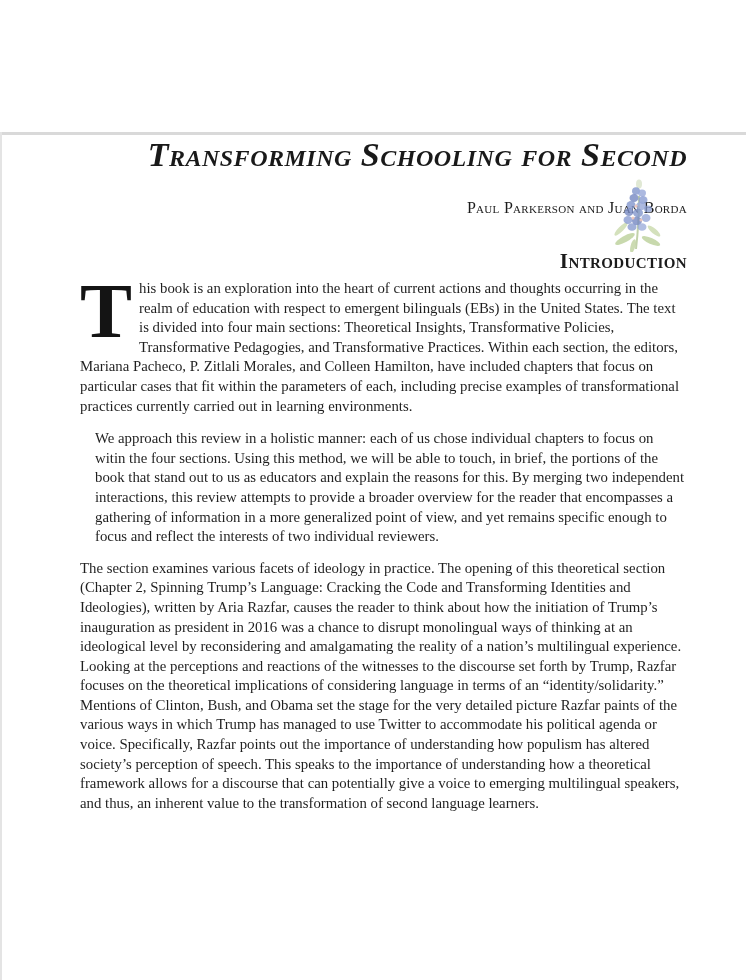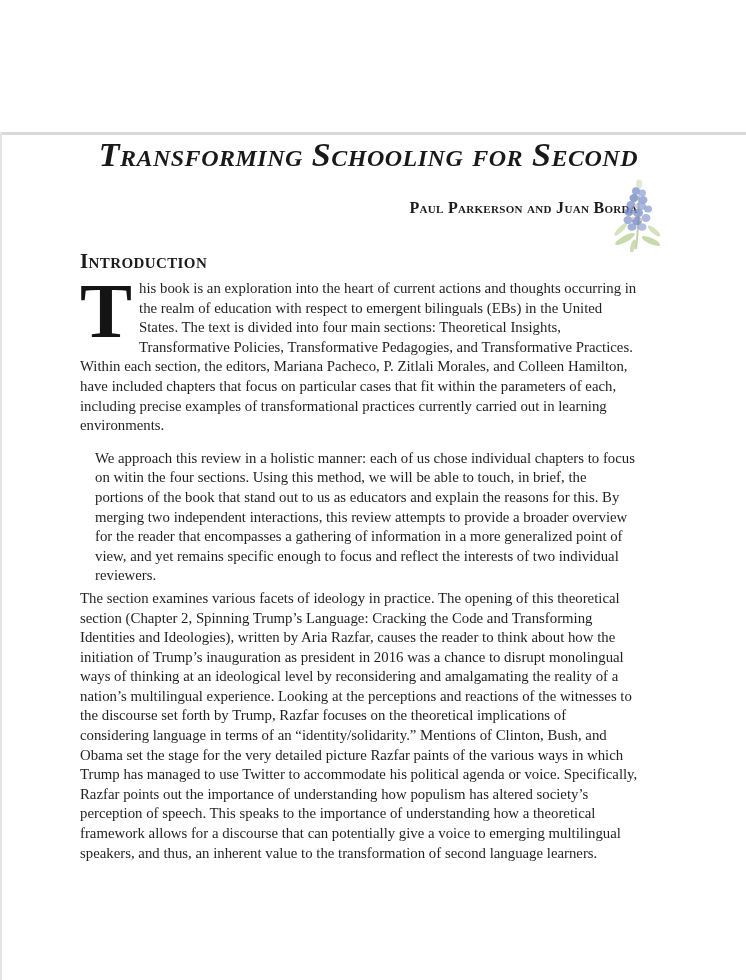--- a/index.html
+++ b/index.html
@@ -34,68 +34,68 @@
     background: #e4e4e4;
   }
   .flower {
     position: absolute;
     left: 606px;
     top: 46px;
     width: 66px;
     height: 74px;
   }
   .content {
-    padding: 0 108px 0 80px;
+    padding: 0 59px 0 80px;
   }
   .title {
     margin: 132px 0 0 0;
     text-align: right;
     font-style: italic;
     font-variant: small-caps;
     font-weight: 600;
     font-size: 34px;
     line-height: 45px;
     letter-spacing: 0.5px;
     color: #191919;
   }
   .title .t-line { display: block; }
   .authors {
     margin-top: 22px;
     text-align: right;
     font-variant: small-caps;
-    font-weight: 700;
+    font-weight: 400;
     font-size: 16px;
     line-height: 18px;
     letter-spacing: 0.3px;
     color: #1b1b1b;
   }
   .section-heading {
     margin: 31px 0 0 0;
-    text-align: left;
+    text-align: right;
     font-variant: small-caps;
     font-weight: 600;
     font-size: 21px;
     line-height: 27px;
     letter-spacing: 0.4px;
     color: #1b1b1b;
   }
   .section-heading.theo {
     margin-top: -9px;
     line-height: 24px;
   }
   .body-para {
     margin: 0;
     font-size: 14.8px;
     line-height: 19.6px;
     text-align: left;
     color: #1f1f1f;
   }
   .body-para.first { margin-top: 4px; }
   .body-para.second { margin-top: 13px; margin-left: 15px; }
-  .body-para.theo-para { margin-top: 3px; font-family: Liberation Serif, serif; }
+  .body-para.theo-para { margin-top: 12px; font-family: Liberation Serif, serif; }
   .dropcap {
     float: left;
     font-size: 78px;
     line-height: 58px;
     height: 58px;
     margin: 3px 7px 0 0;
     font-weight: 600;
     color: #141414;
   }
 </style>

